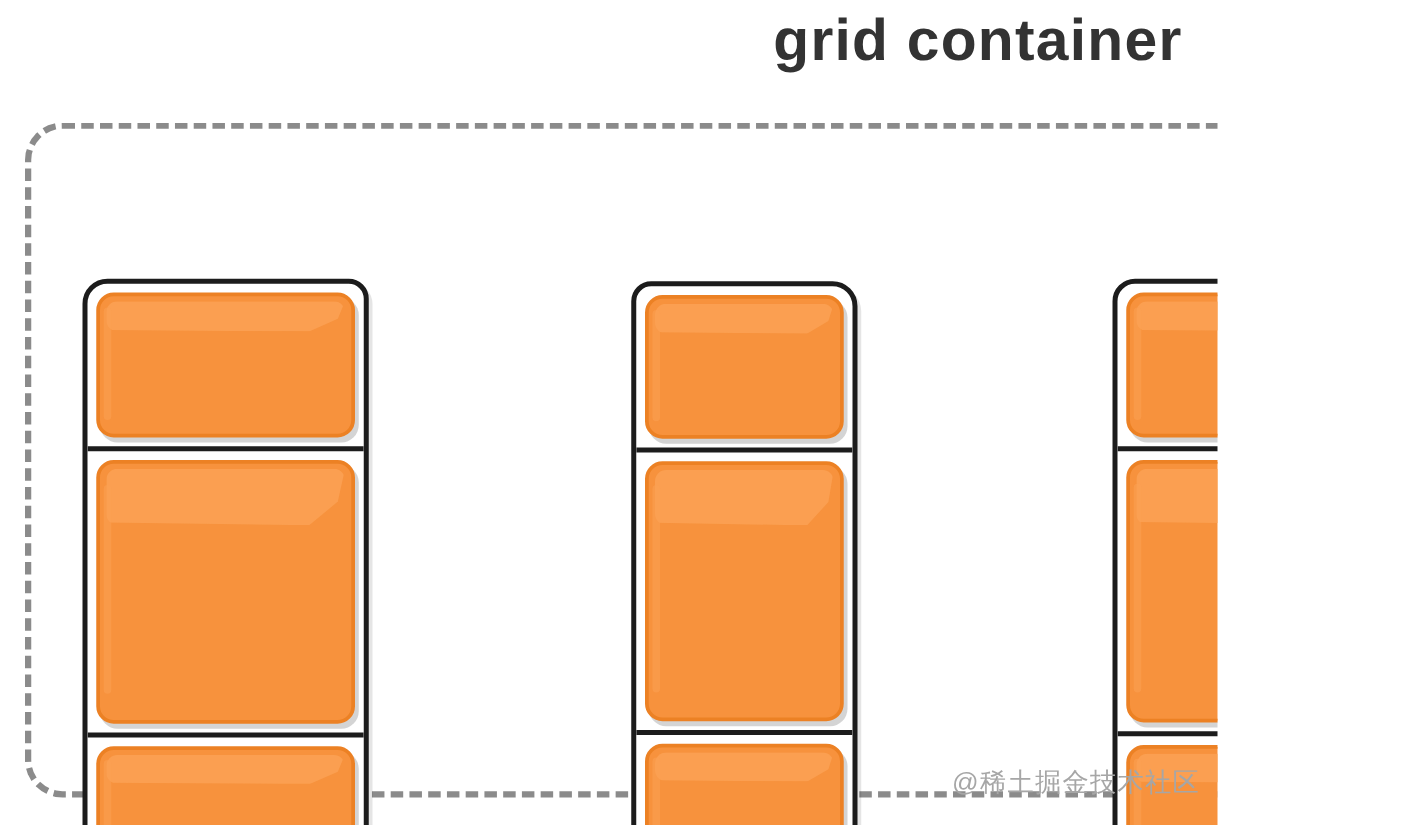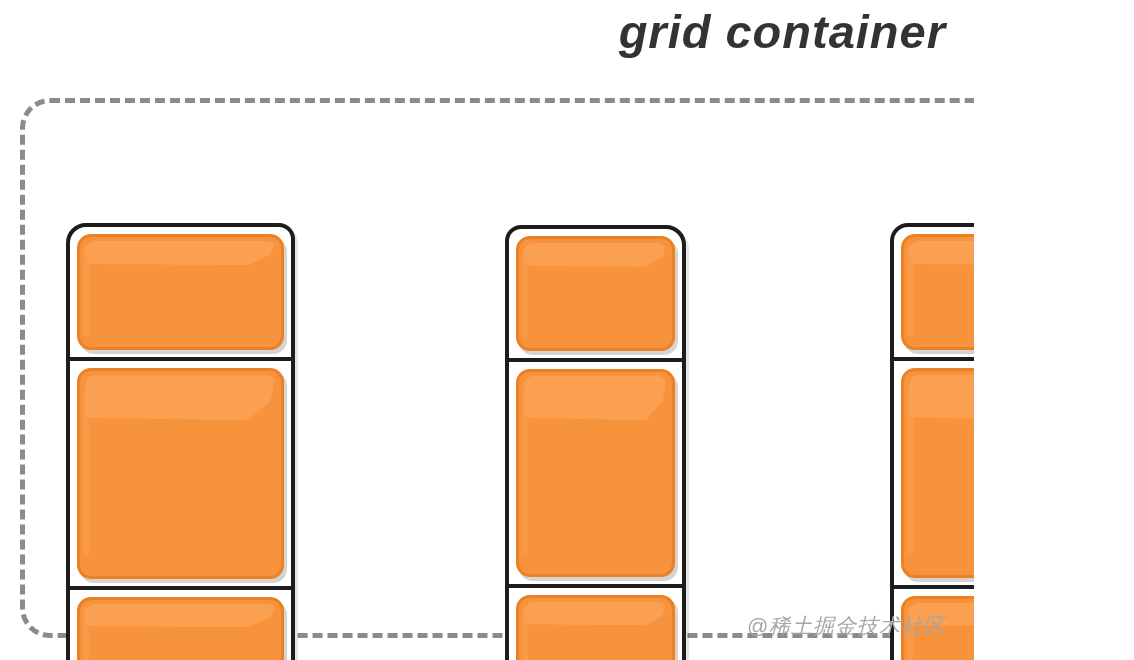--- a/index.html
+++ b/index.html
@@ -12,21 +12,20 @@
     --watermark-text:#A6A6A6;
   }
   *{margin:0;padding:0;box-sizing:border-box;}
   html,body{background:#ffffff;}
   .stage{
     position:relative;
     width:974px;height:660px;
     background:#ffffff;
     overflow:hidden;
     font-family:"Liberation Sans","DejaVu Sans",sans-serif;
-    font-style:italic;
   }
   .diagram-title{
     position:absolute;
     top:4px;right:28px;
     font-size:47px;
     font-weight:600;
     letter-spacing:1px;
     color:var(--title-text);
   }
   .grid-container{
@@ -82,21 +81,21 @@
     content:"";
     position:absolute;
     left:3px;top:8%;bottom:10%;
     width:6px;
     background:var(--item-highlight);
     opacity:.55;
     border-radius:4px;
   }
   .watermark{
     position:absolute;
-    right:29px;top:612px;
+    right:14px;top:612px;
     font-size:21px;
     color:var(--watermark-text);
     letter-spacing:1px;
     z-index:5;
   }
 </style>
 </head>
 <body>
 
 <div class="stage">

